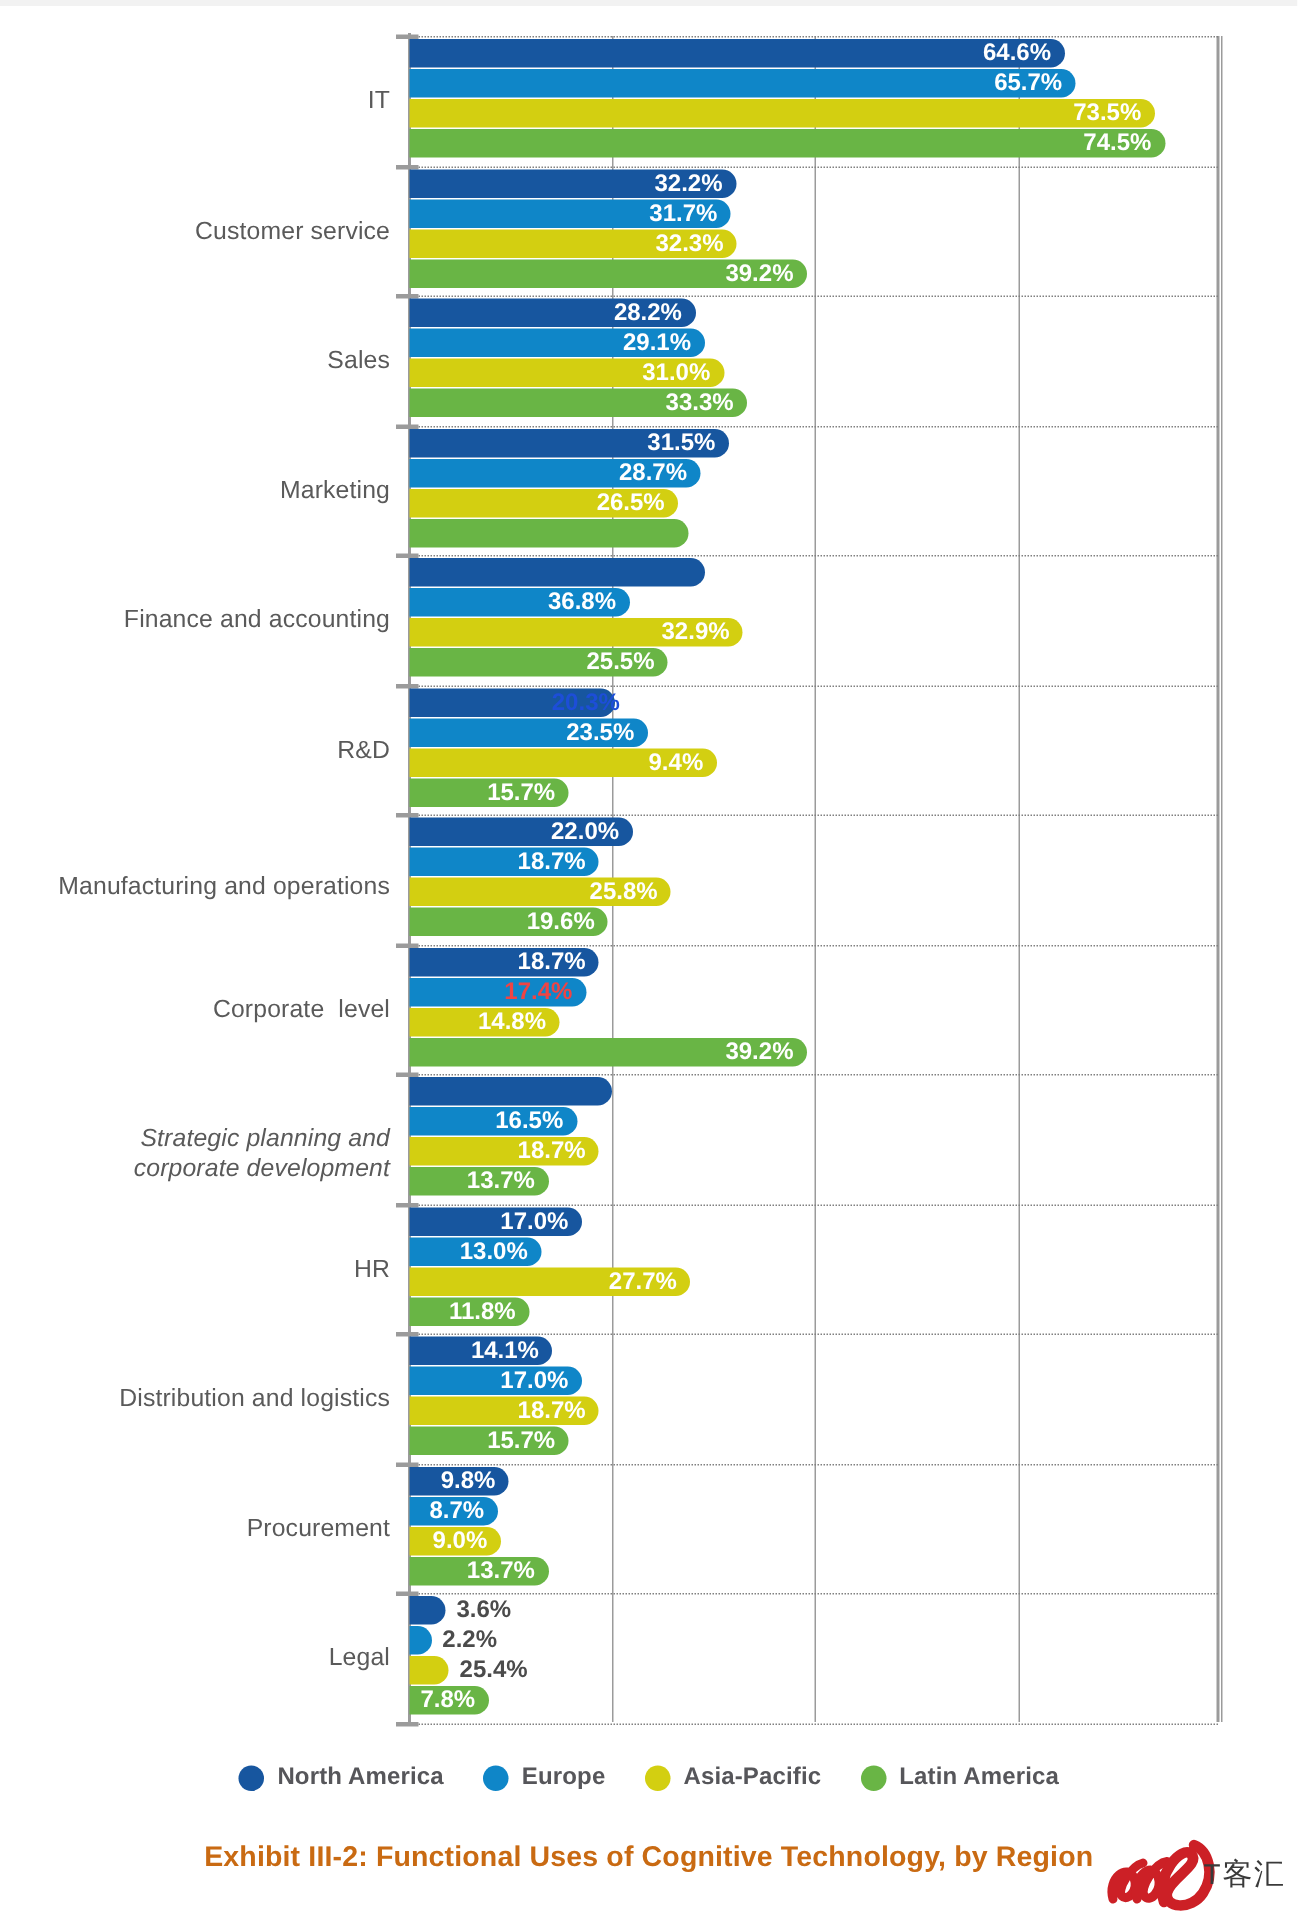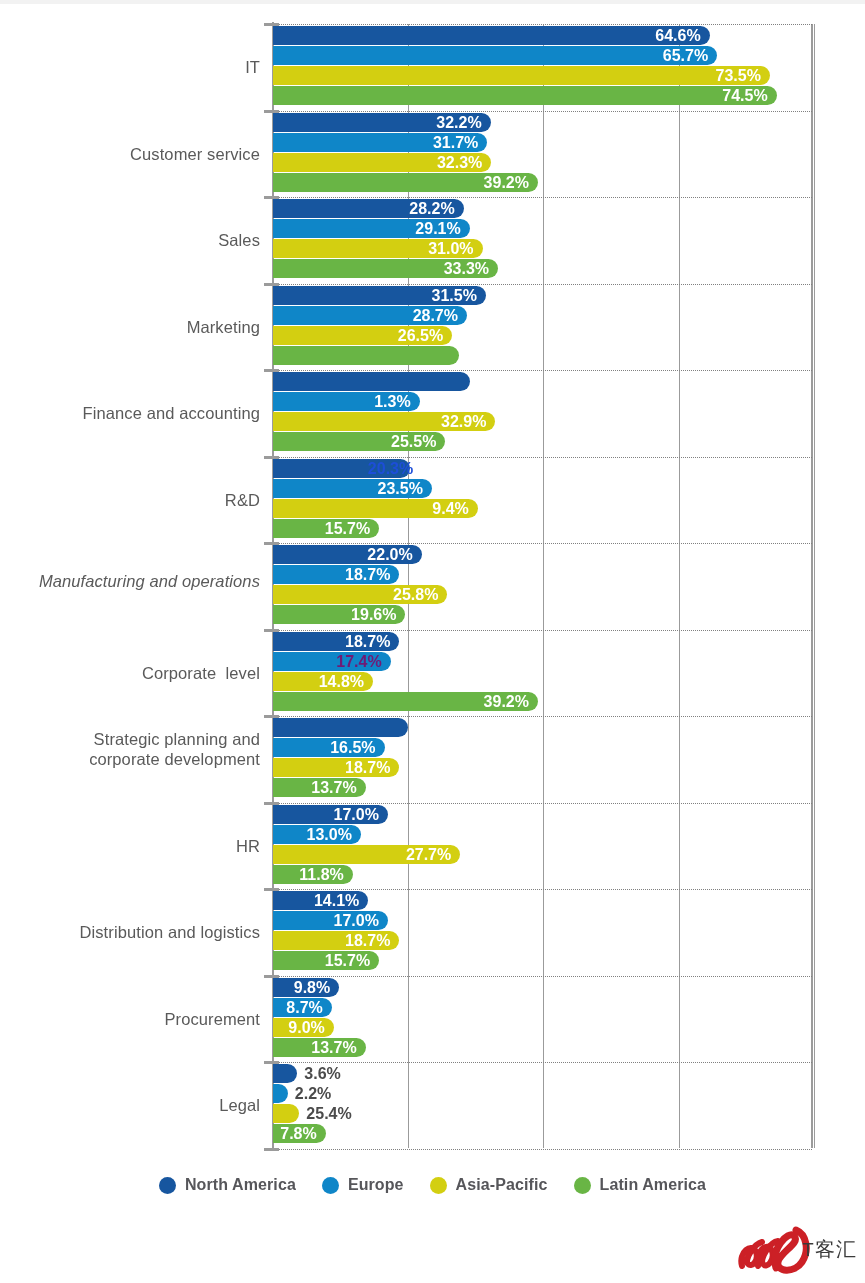--- a/index.html
+++ b/index.html
@@ -319,21 +319,21 @@
         </div>
         <div class="group" style="top: 370px; height: 86.5px;">
           <div class="cat-label" style="top: 33.25px;">Finance and accounting</div>
           <div class="bars">
             <div class="barrow">
               <div class="bar" style="width: 197.392px; background: rgb(23, 86, 159);"></div>
               <div class="bar-val inside" style="left: 0px; width: 188.392px; color: rgb(255, 255, 255); margin-top: 48px;">29.2%</div>
             </div>
             <div class="barrow">
               <div class="bar" style="width: 146.692px; background: rgb(15, 134, 200);"></div>
-              <div class="bar-val inside" style="left: 0px; width: 137.692px; color: rgb(255, 255, 255);">1.3%</div>
+              <div class="bar-val inside" style="left: 0px; width: 137.692px; color: rgb(255, 255, 255);">36.8%</div>
             </div>
             <div class="barrow">
               <div class="bar" style="width: 222.404px; background: rgb(211, 207, 17);"></div>
               <div class="bar-val inside" style="left: 0px; width: 213.404px; color: rgb(255, 255, 255);">32.9%</div>
             </div>
             <div class="barrow">
               <div class="bar" style="width: 172.38px; background: rgb(105, 181, 69);"></div>
               <div class="bar-val inside" style="left: 0px; width: 163.38px; color: rgb(255, 255, 255);">25.5%</div>
             </div>
           </div>
@@ -353,21 +353,21 @@
               <div class="bar" style="width: 204.828px; background: rgb(211, 207, 17);"></div>
               <div class="bar-val inside" style="left: 0px; width: 195.828px; color: rgb(255, 255, 255);">9.4%</div>
             </div>
             <div class="barrow">
               <div class="bar" style="width: 106.132px; background: rgb(105, 181, 69);"></div>
               <div class="bar-val inside" style="left: 0px; width: 97.132px; color: rgb(255, 255, 255);">15.7%</div>
             </div>
           </div>
         </div>
         <div class="group" style="top: 543px; height: 86.5px;">
-          <div class="cat-label" style="top: 28px; font-style: italic;">Manufacturing and operations</div>
+          <div class="cat-label" style="top: 38px;">Manufacturing and operations</div>
           <div class="bars">
             <div class="barrow">
               <div class="bar" style="width: 148.72px; background: rgb(23, 86, 159);"></div>
               <div class="bar-val inside" style="left: 0px; width: 139.72px; color: rgb(255, 255, 255);">22.0%</div>
             </div>
             <div class="barrow">
               <div class="bar" style="width: 126.412px; background: rgb(15, 134, 200);"></div>
               <div class="bar-val inside" style="left: 0px; width: 117.412px; color: rgb(255, 255, 255);">18.7%</div>
             </div>
             <div class="barrow">
@@ -382,34 +382,34 @@
         </div>
         <div class="group" style="top: 629.5px; height: 86.5px;">
           <div class="cat-label" style="top: 33.25px;">Corporate  level</div>
           <div class="bars">
             <div class="barrow">
               <div class="bar" style="width: 126.412px; background: rgb(23, 86, 159);"></div>
               <div class="bar-val inside" style="left: 0px; width: 117.412px; color: rgb(255, 255, 255);">18.7%</div>
             </div>
             <div class="barrow">
               <div class="bar" style="width: 117.624px; background: rgb(15, 134, 200);"></div>
-              <div class="bar-val inside" style="left: 0px; width: 108.624px; color: #701a75; text-align: right;">17.4%</div>
+              <div class="bar-val inside" style="left: 0px; width: 108.624px; color: #ef4444; text-align: right;">17.4%</div>
             </div>
             <div class="barrow">
               <div class="bar" style="width: 100.048px; background: rgb(211, 207, 17);"></div>
               <div class="bar-val inside" style="left: 0px; width: 91.048px; color: rgb(255, 255, 255);">14.8%</div>
             </div>
             <div class="barrow">
               <div class="bar" style="width: 264.992px; background: rgb(105, 181, 69);"></div>
               <div class="bar-val inside" style="left: 0px; width: 255.992px; color: rgb(255, 255, 255);">39.2%</div>
             </div>
           </div>
         </div>
         <div class="group" style="top: 716px; height: 86.5px;">
-          <div class="cat-label" style="top: 13px;">Strategic planning and
+          <div class="cat-label" style="top: 33px; font-style: italic;">Strategic planning and
 corporate development</div>
           <div class="bars">
             <div class="barrow">
               <div class="bar" style="width: 135.2px; background: rgb(23, 86, 159);"></div>
               <div class="bar-val inside" style="left: 0px; width: 126.2px; color: rgb(255, 255, 255); margin-top: 36px;">20.0%</div>
             </div>
             <div class="barrow">
               <div class="bar" style="width: 111.54px; background: rgb(15, 134, 200);"></div>
               <div class="bar-val inside" style="left: 0px; width: 102.54px; color: rgb(255, 255, 255);">16.5%</div>
             </div>
@@ -522,20 +522,21 @@
       <div class="legend-item">
         <span class="legend-dot" style="background: rgb(211, 207, 17);"></span>
         <span class="legend-label">Asia-Pacific</span>
       </div>
       <div class="legend-item">
         <span class="legend-dot" style="background: rgb(105, 181, 69);"></span>
         <span class="legend-label">Latin America</span>
       </div>
     </div>
 
+  <div class="caption">Exhibit III-2: Functional Uses of Cognitive Technology, by Region</div>
 
   <div class="watermark">
     <svg width="133" height="62" viewBox="0 0 133 62" aria-hidden="true">
       <g fill="none" stroke="#cc2026" stroke-linecap="round">
         <path d="M10 48 C6 34, 20 24, 24 34 C27 42, 20 50, 16 46 C12 42, 22 26, 30 24" stroke-width="6"></path>
         <path d="M26 48 C22 34, 36 22, 40 33 C43 42, 35 51, 31 46 C27 41, 38 24, 46 23" stroke-width="6"></path>
         <path d="M44 50 C38 32, 56 12, 62 18 C69 25, 48 34, 46 44 C44 54, 62 56, 70 44 C78 32, 74 16, 64 12" stroke-width="7"></path>
       </g>
     </svg>
     <div class="wm-cn">T客汇</div>

